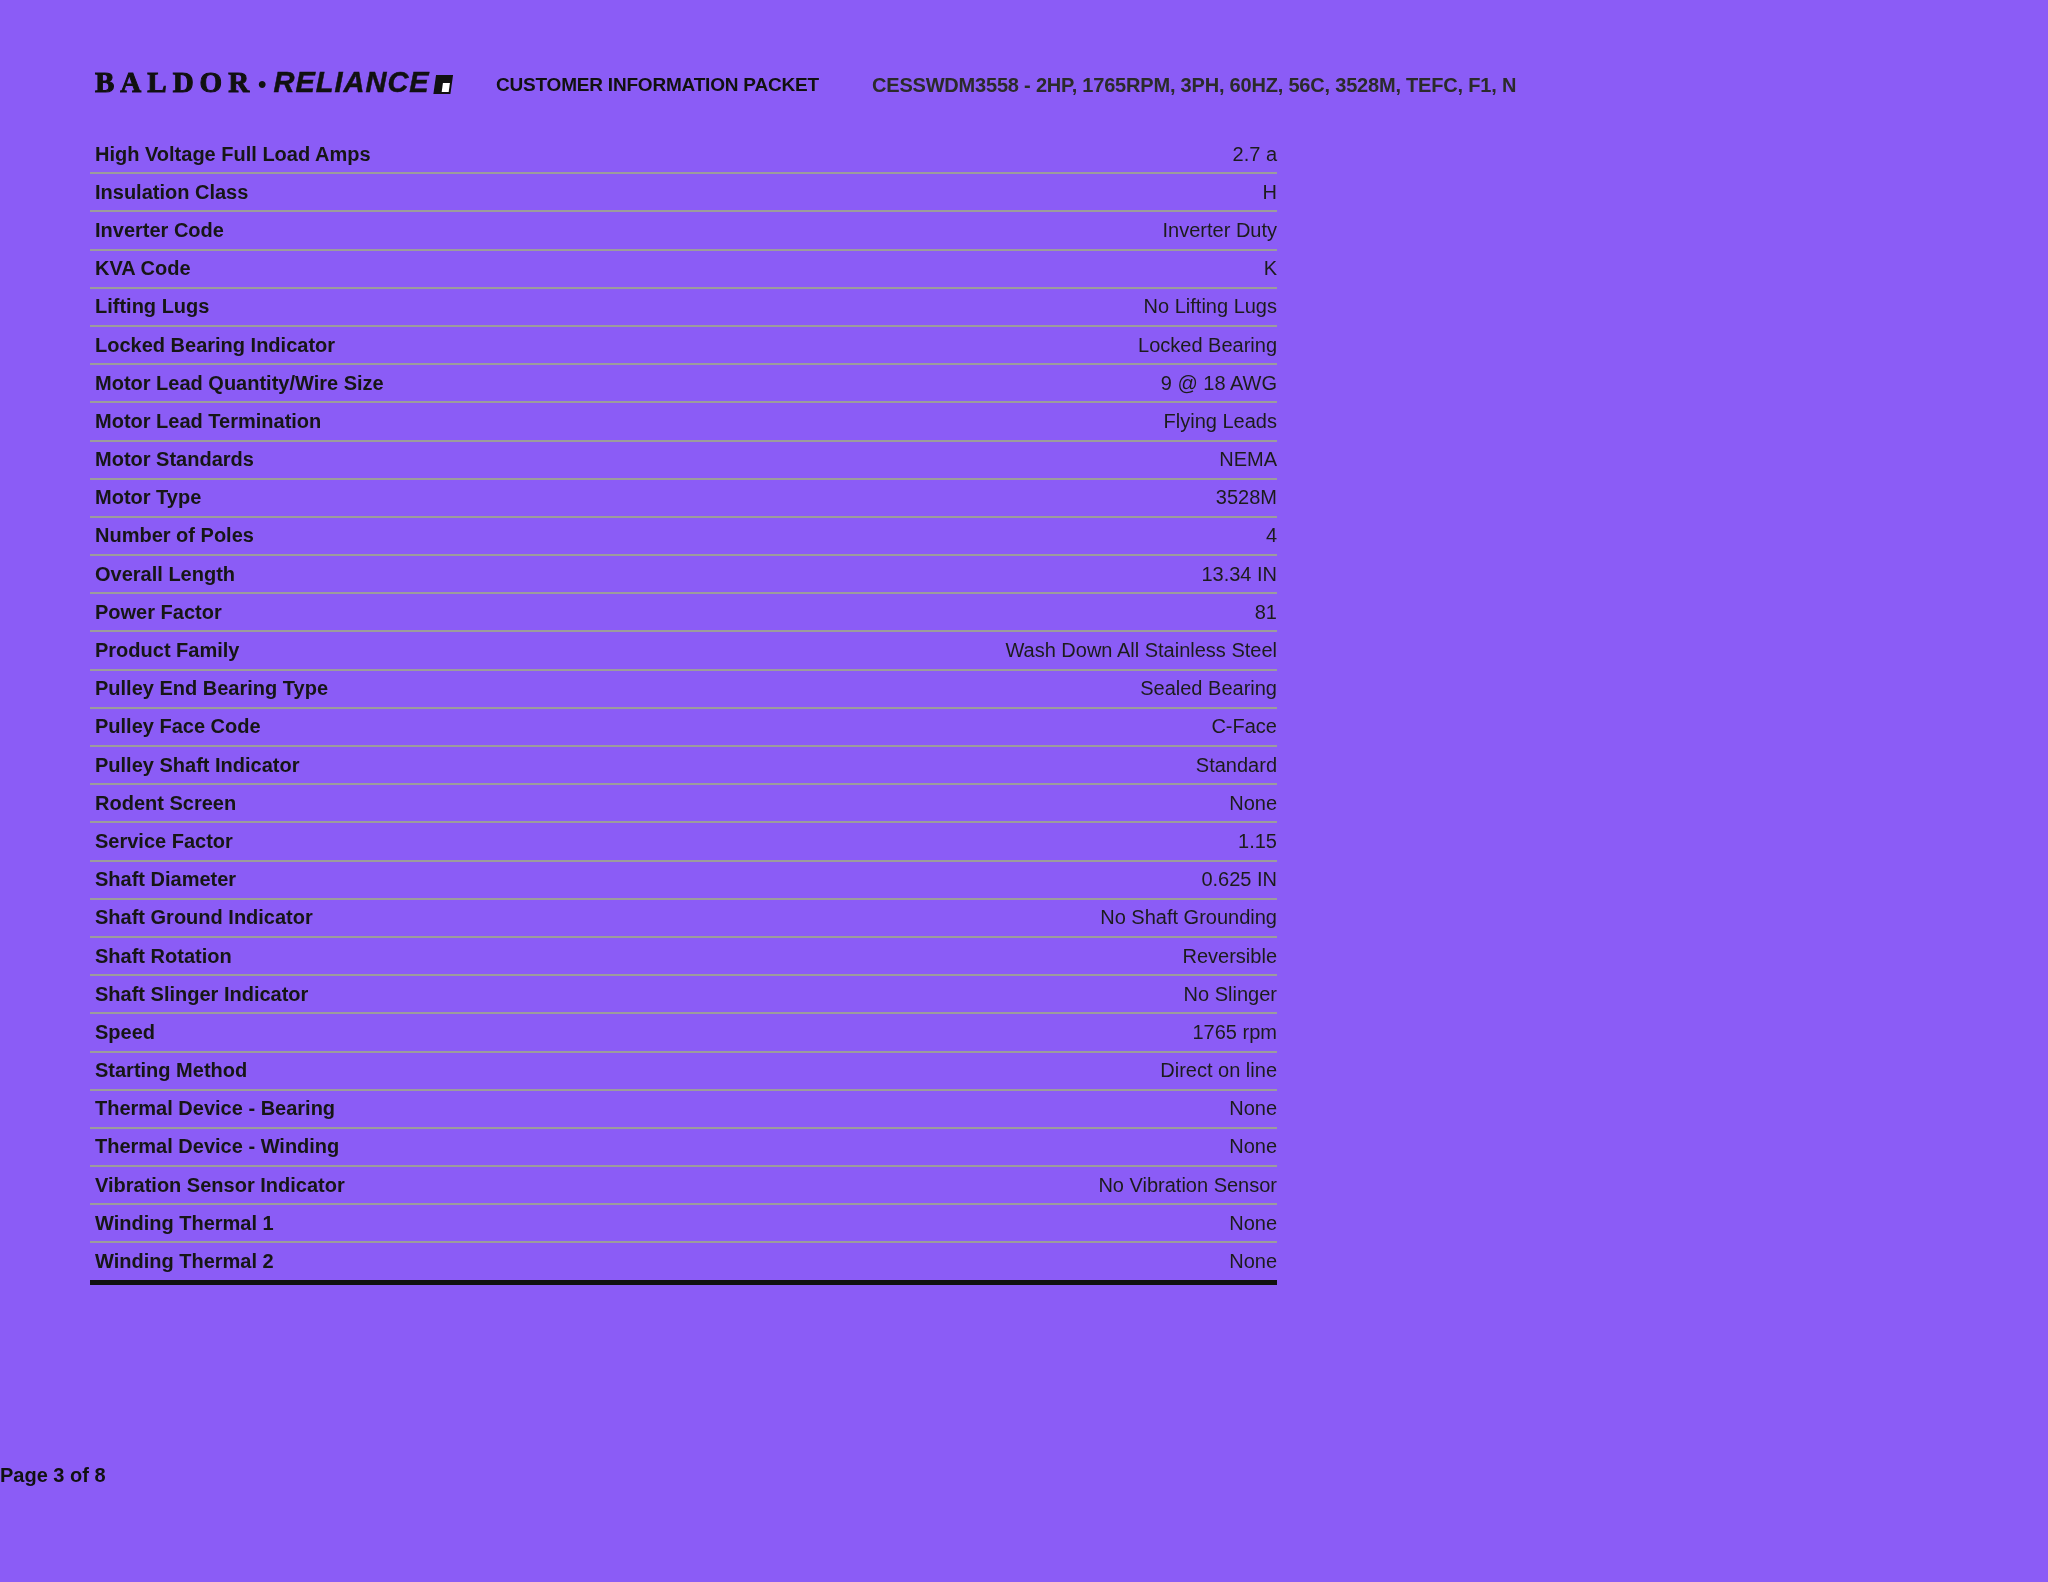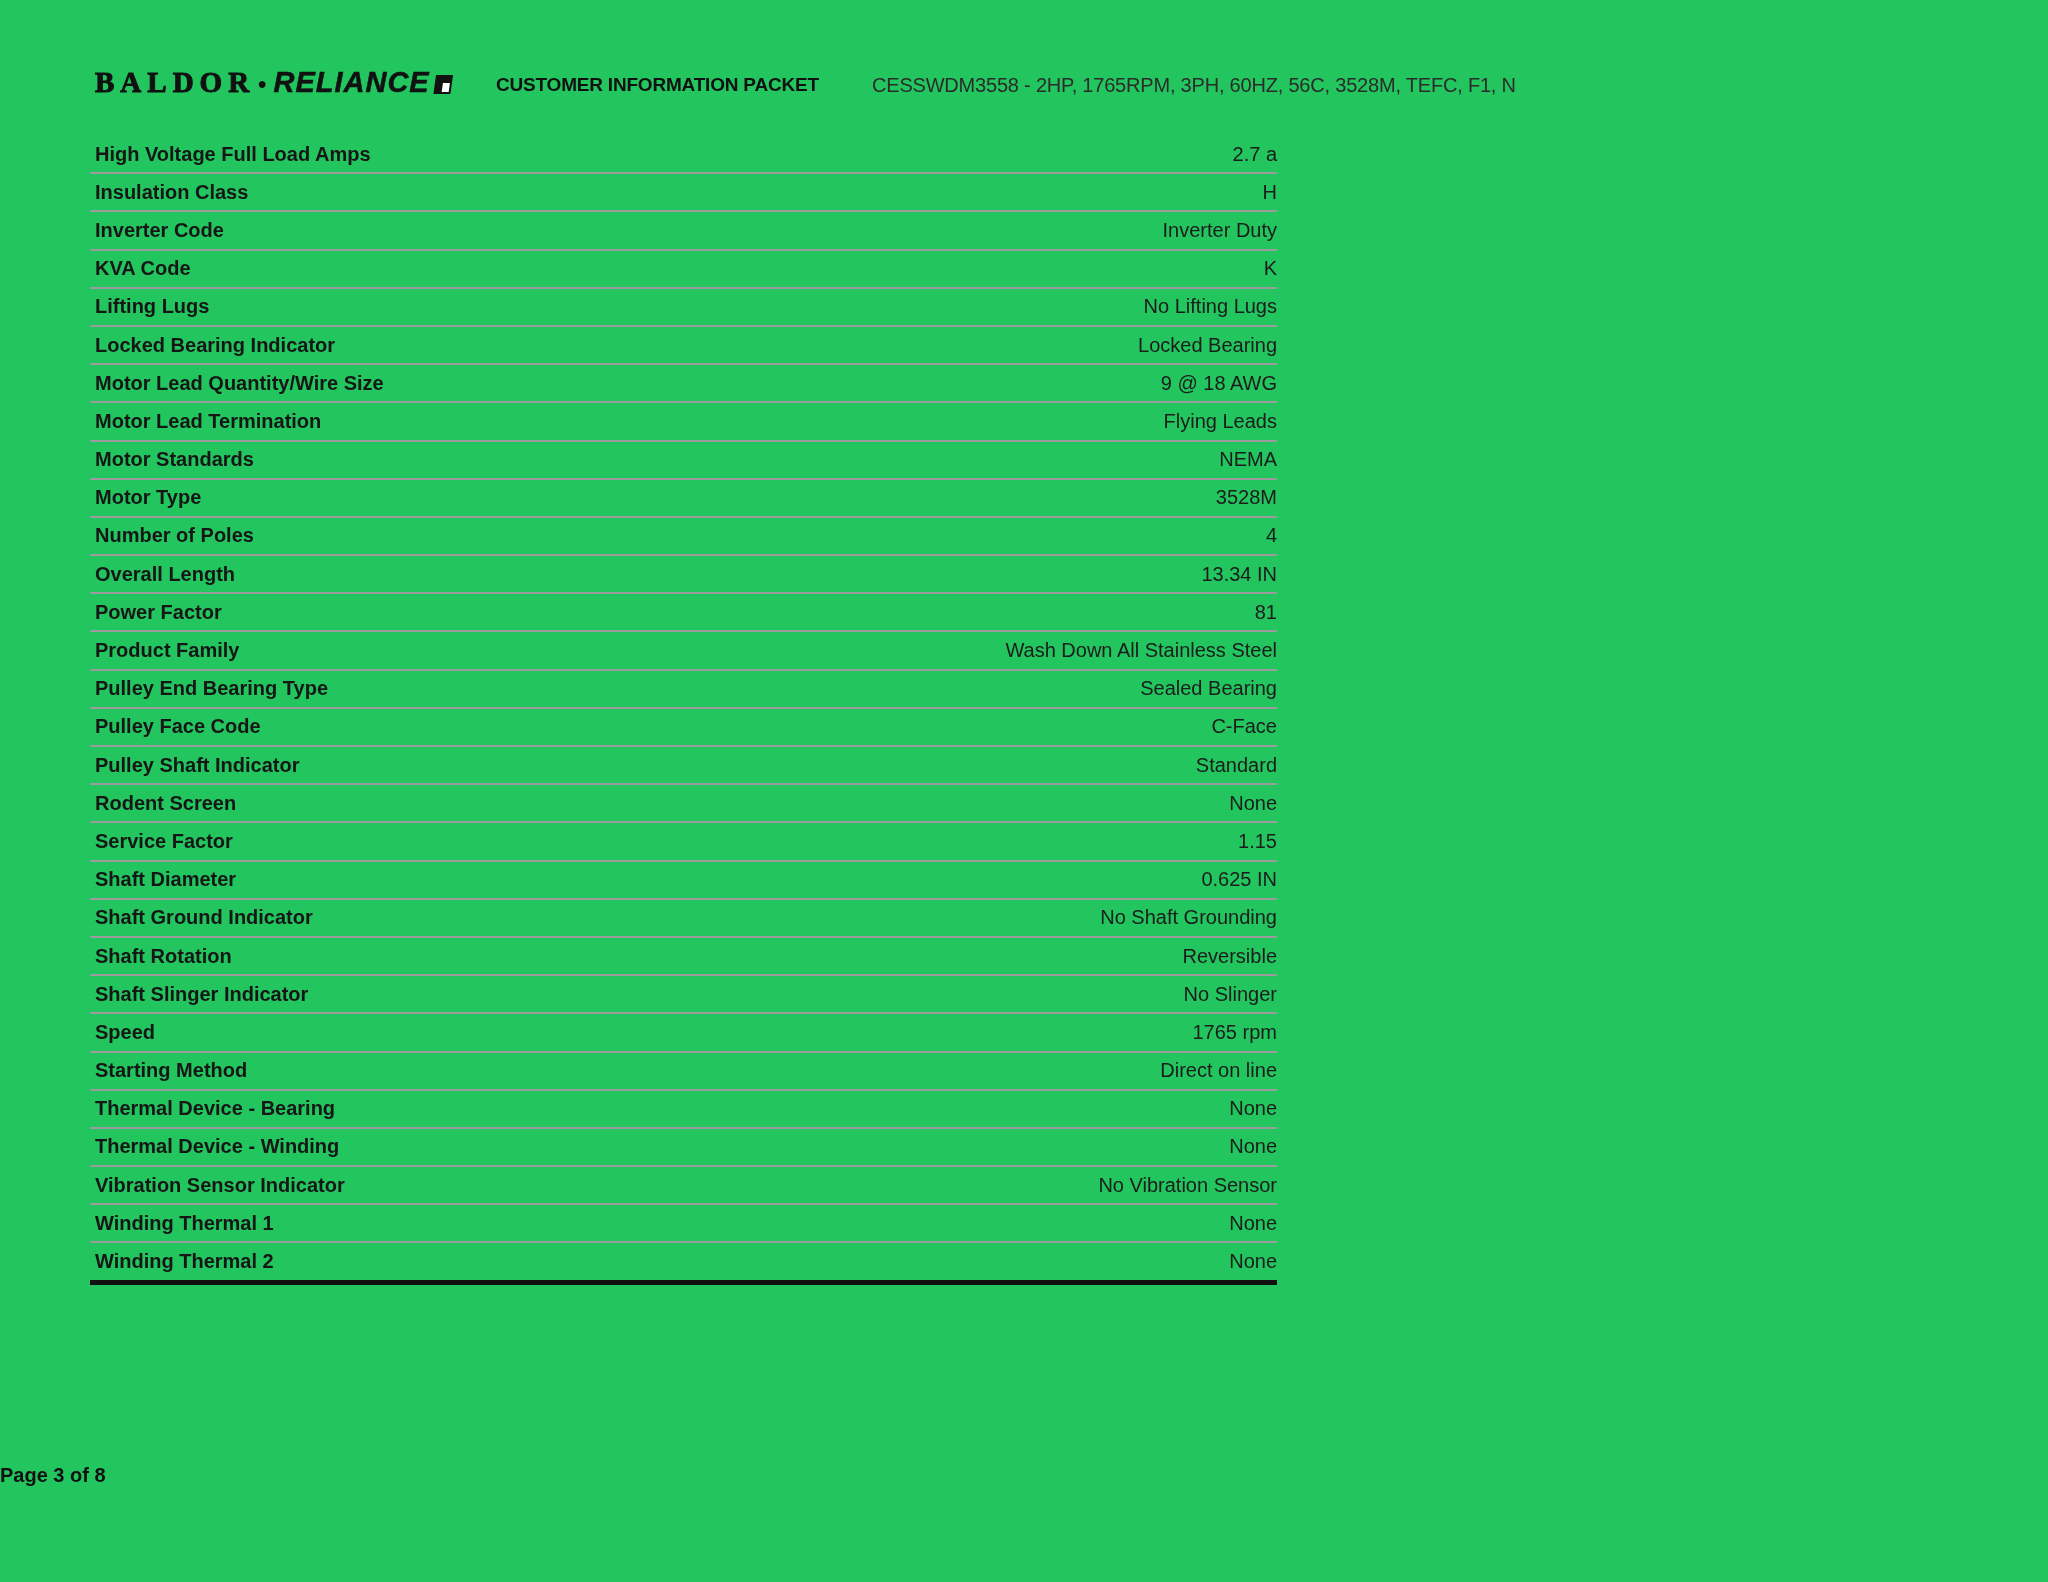--- a/index.html
+++ b/index.html
@@ -6,21 +6,21 @@
     margin: 0;
     padding: 0;
     background: #ffffff;
     font-family: "Liberation Sans", sans-serif;
     color: #1a1a1a;
   }
   .page {
     position: relative;
     width: 2048px;
     height: 1582px;
-    background: #22c55e;
+    background: #8b5cf6;
     overflow: hidden;
   }
 
   
   .logo {
     position: absolute;
     left: 95px;
     top: 66px;
     white-space: nowrap;
     display: flex;
@@ -74,21 +74,21 @@
     font-weight: 700;
     letter-spacing: -0.2px;
     color: #111111;
     white-space: nowrap;
   }
   .doc-subtitle {
     position: absolute;
     left: 872px;
     top: 74px;
     font-size: 20px;
-    font-weight: 400;
+    font-weight: 700;
     letter-spacing: -0.2px;
     color: #2b2b2b;
     white-space: nowrap;
   }
 
   
   .spec-table {
     position: absolute;
     left: 90px;
     top: 136px;

